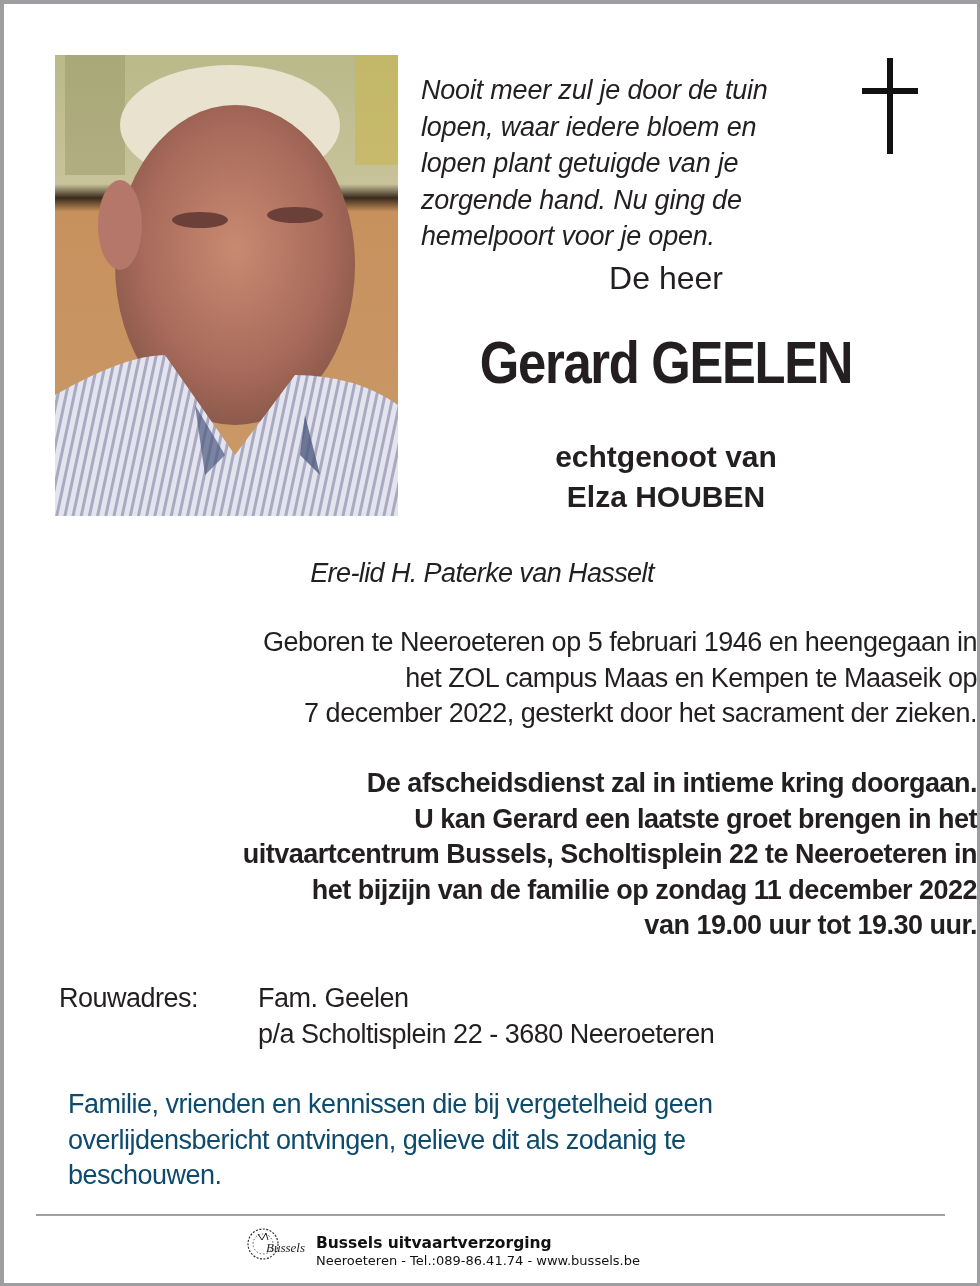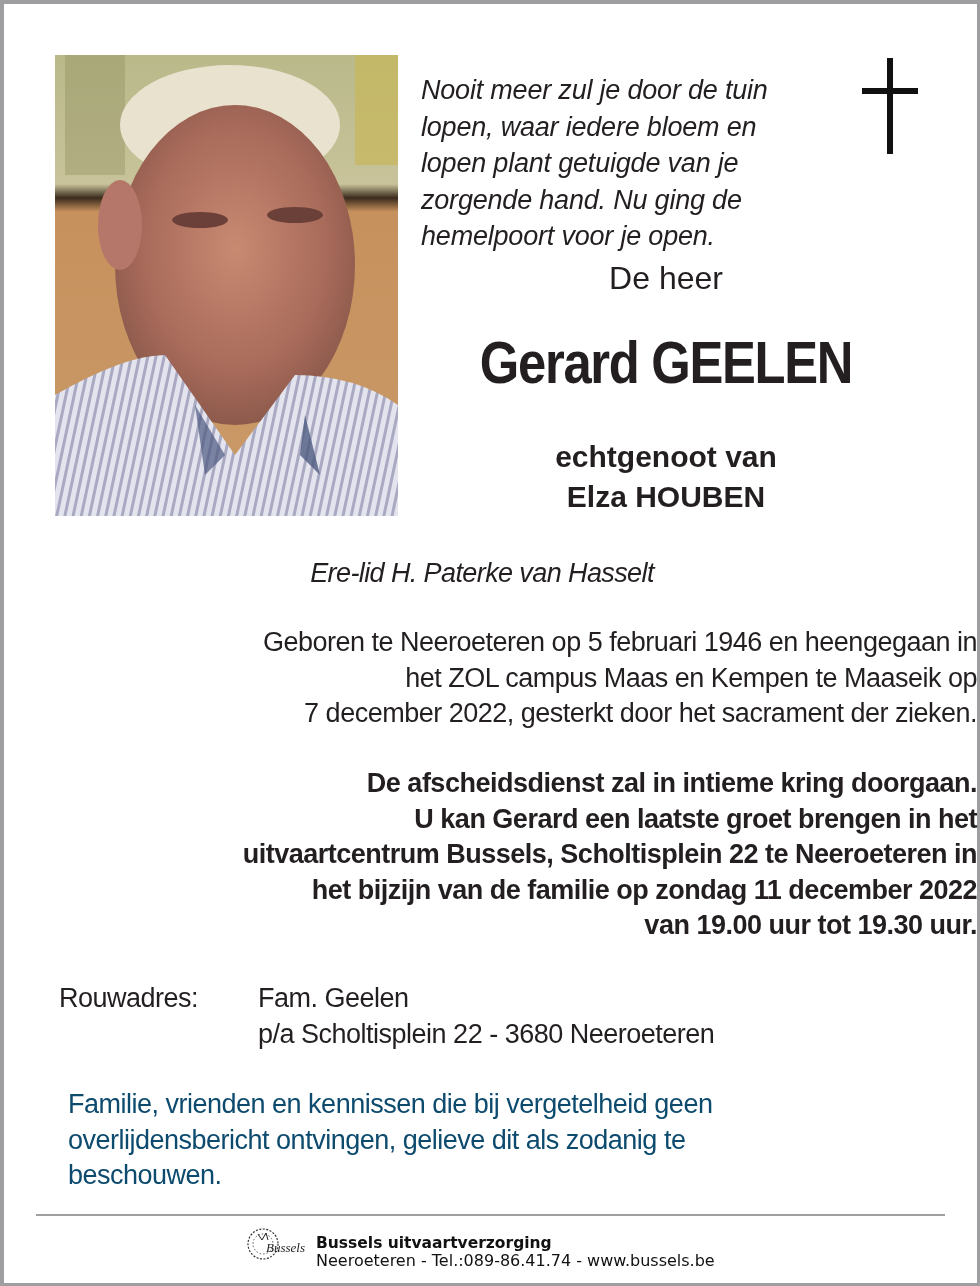--- a/index.html
+++ b/index.html
@@ -60,21 +60,21 @@
     .closing {
       position: absolute; left: 59px; top: 1087px; font-size: 27px; line-height: 35.5px;
       color: #0c4a6e; letter-spacing: -0.5px; margin-left: 9px;
     }
     .closing div { white-space: nowrap; }
     .rule { position: absolute; left: 36px; top: 1214px; width: 909px; height: 2px; background: #a0a0a0; }
     .footer { position: absolute; left: 246px; top: 1222px; height: 44px; }
     .logo { position: absolute; left: 0; top: 2px; width: 66px; height: 40px; }
     .footer-text { position: absolute; left: 70px; top: 1px; font-family: "DejaVu Sans", sans-serif; white-space: nowrap; }
     .footer-title { font-size: 15.5px; font-weight: bold; line-height: 18px; color: #111; margin-top: 11px; }
-    .footer-contact { font-size: 16px; line-height: 18px; color: #111; }
+    .footer-contact { font-size: 13px; line-height: 18px; color: #111; }
   </style>
 </head>
 <body>
 
 <div class="card"></div>
 
 <div class="photo">
   <svg viewBox="0 0 343 461" preserveAspectRatio="none">
     <defs>
       <linearGradient id="bg" x1="0" y1="0" x2="0" y2="1">

